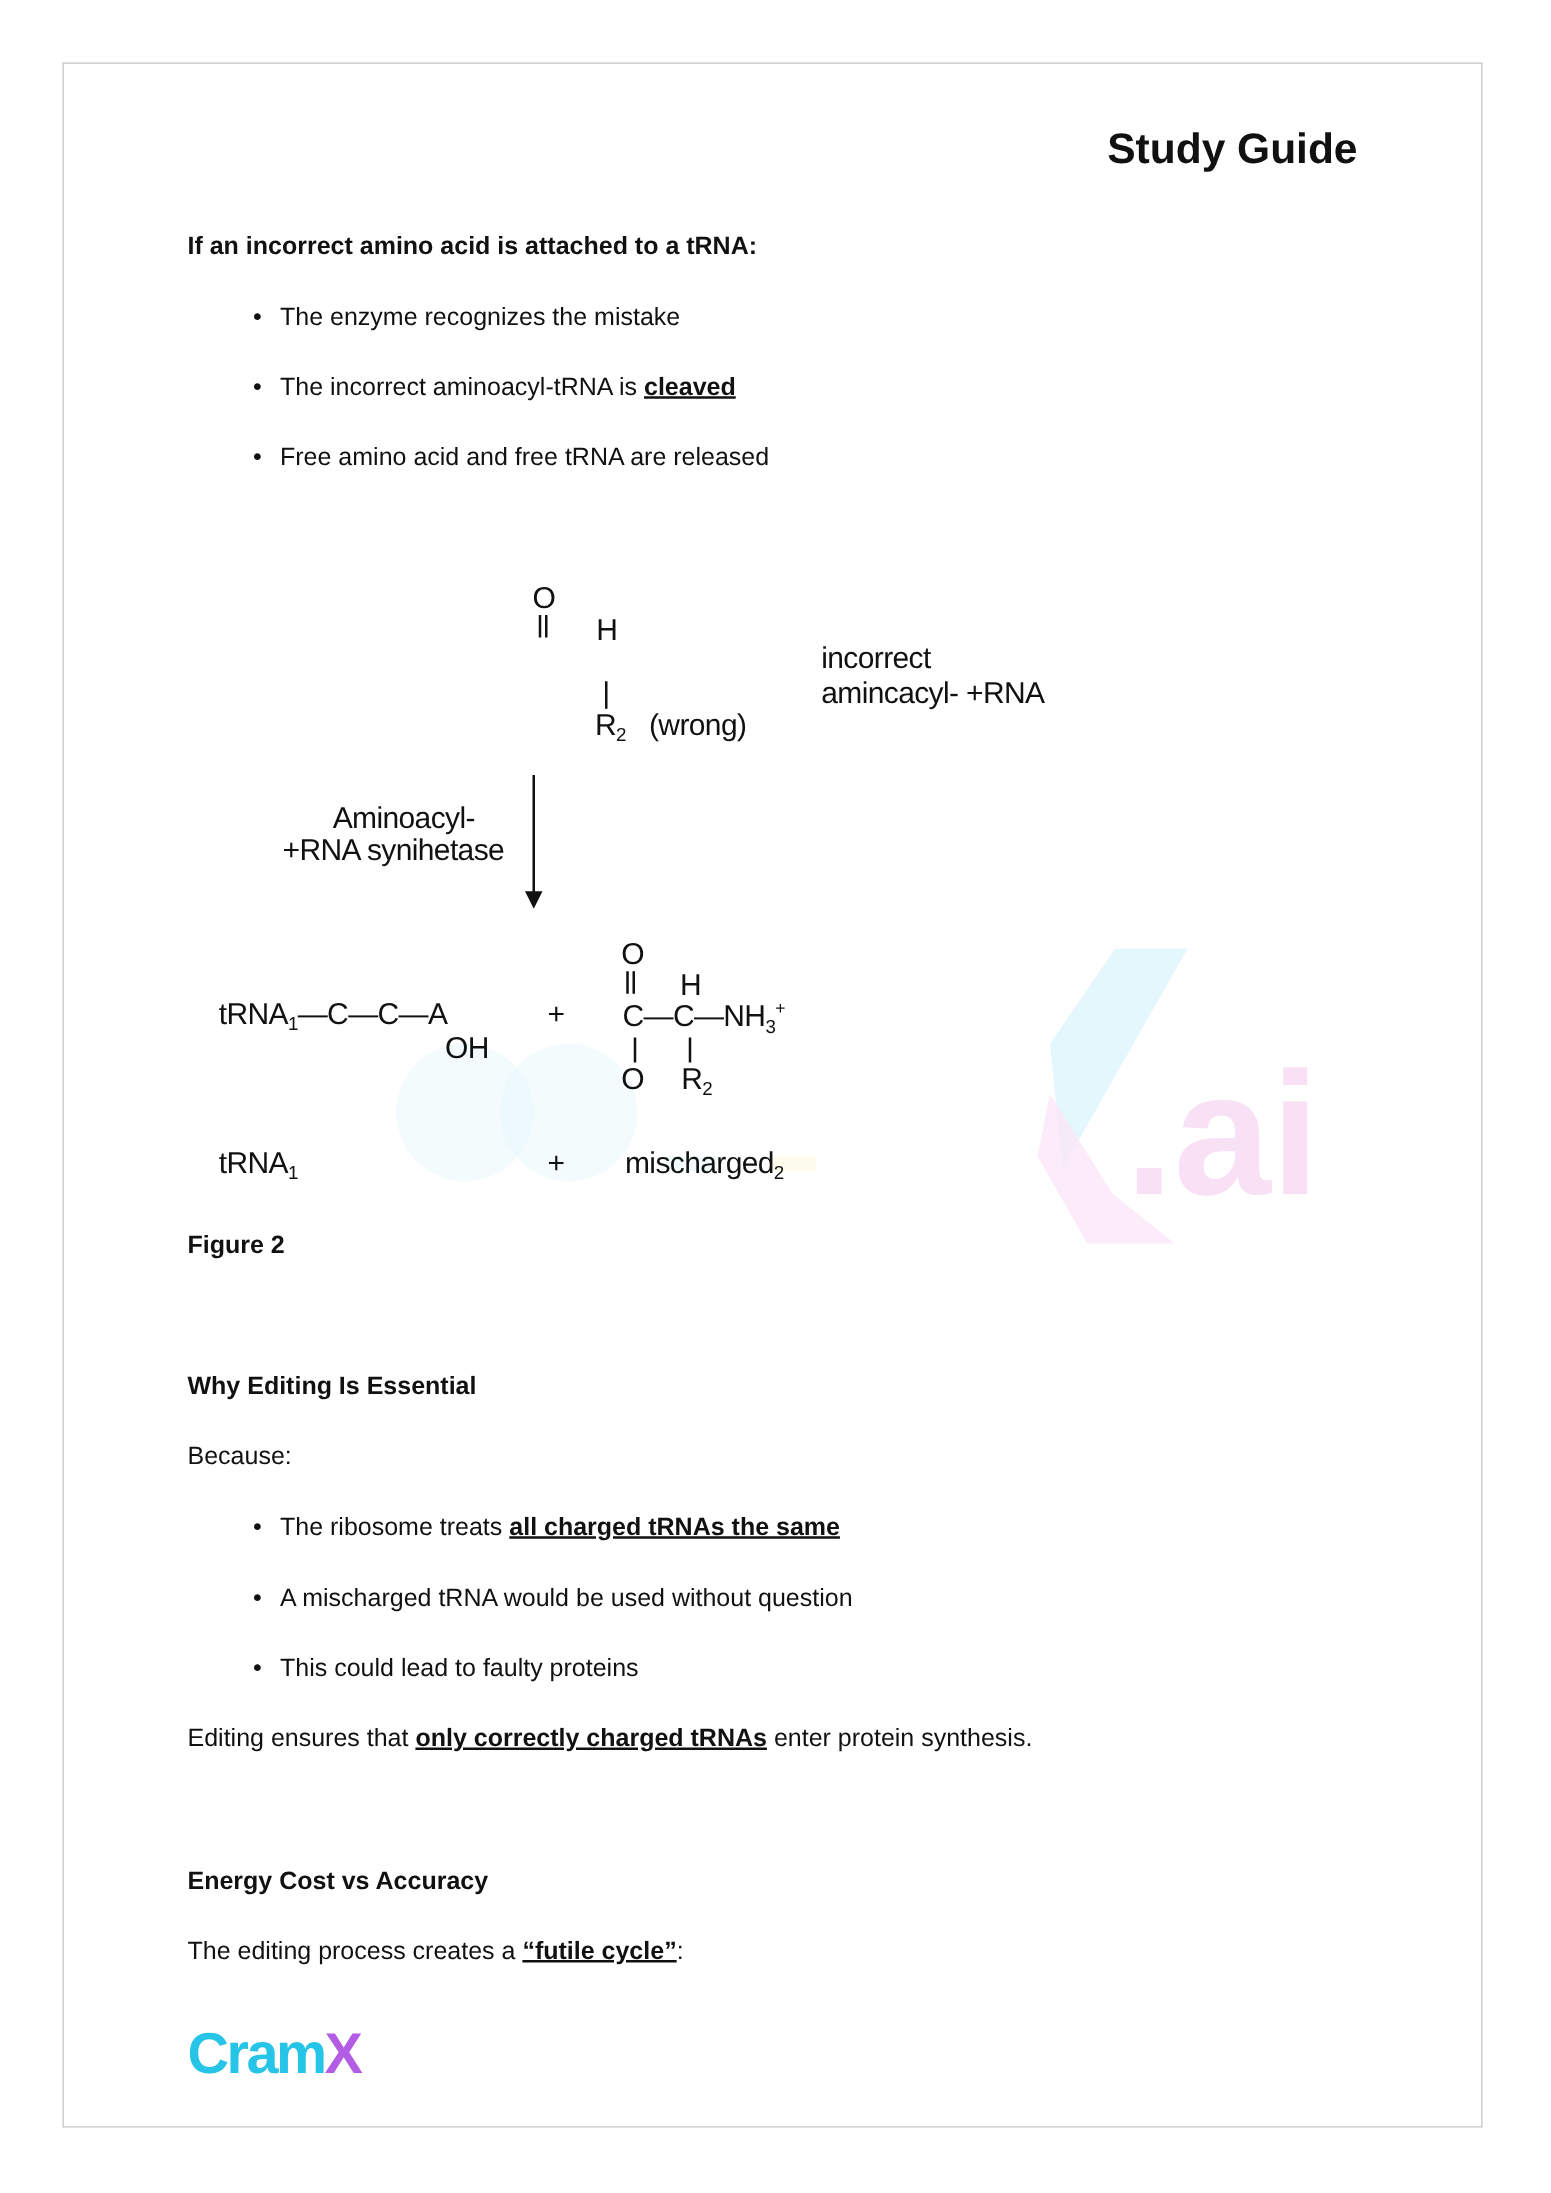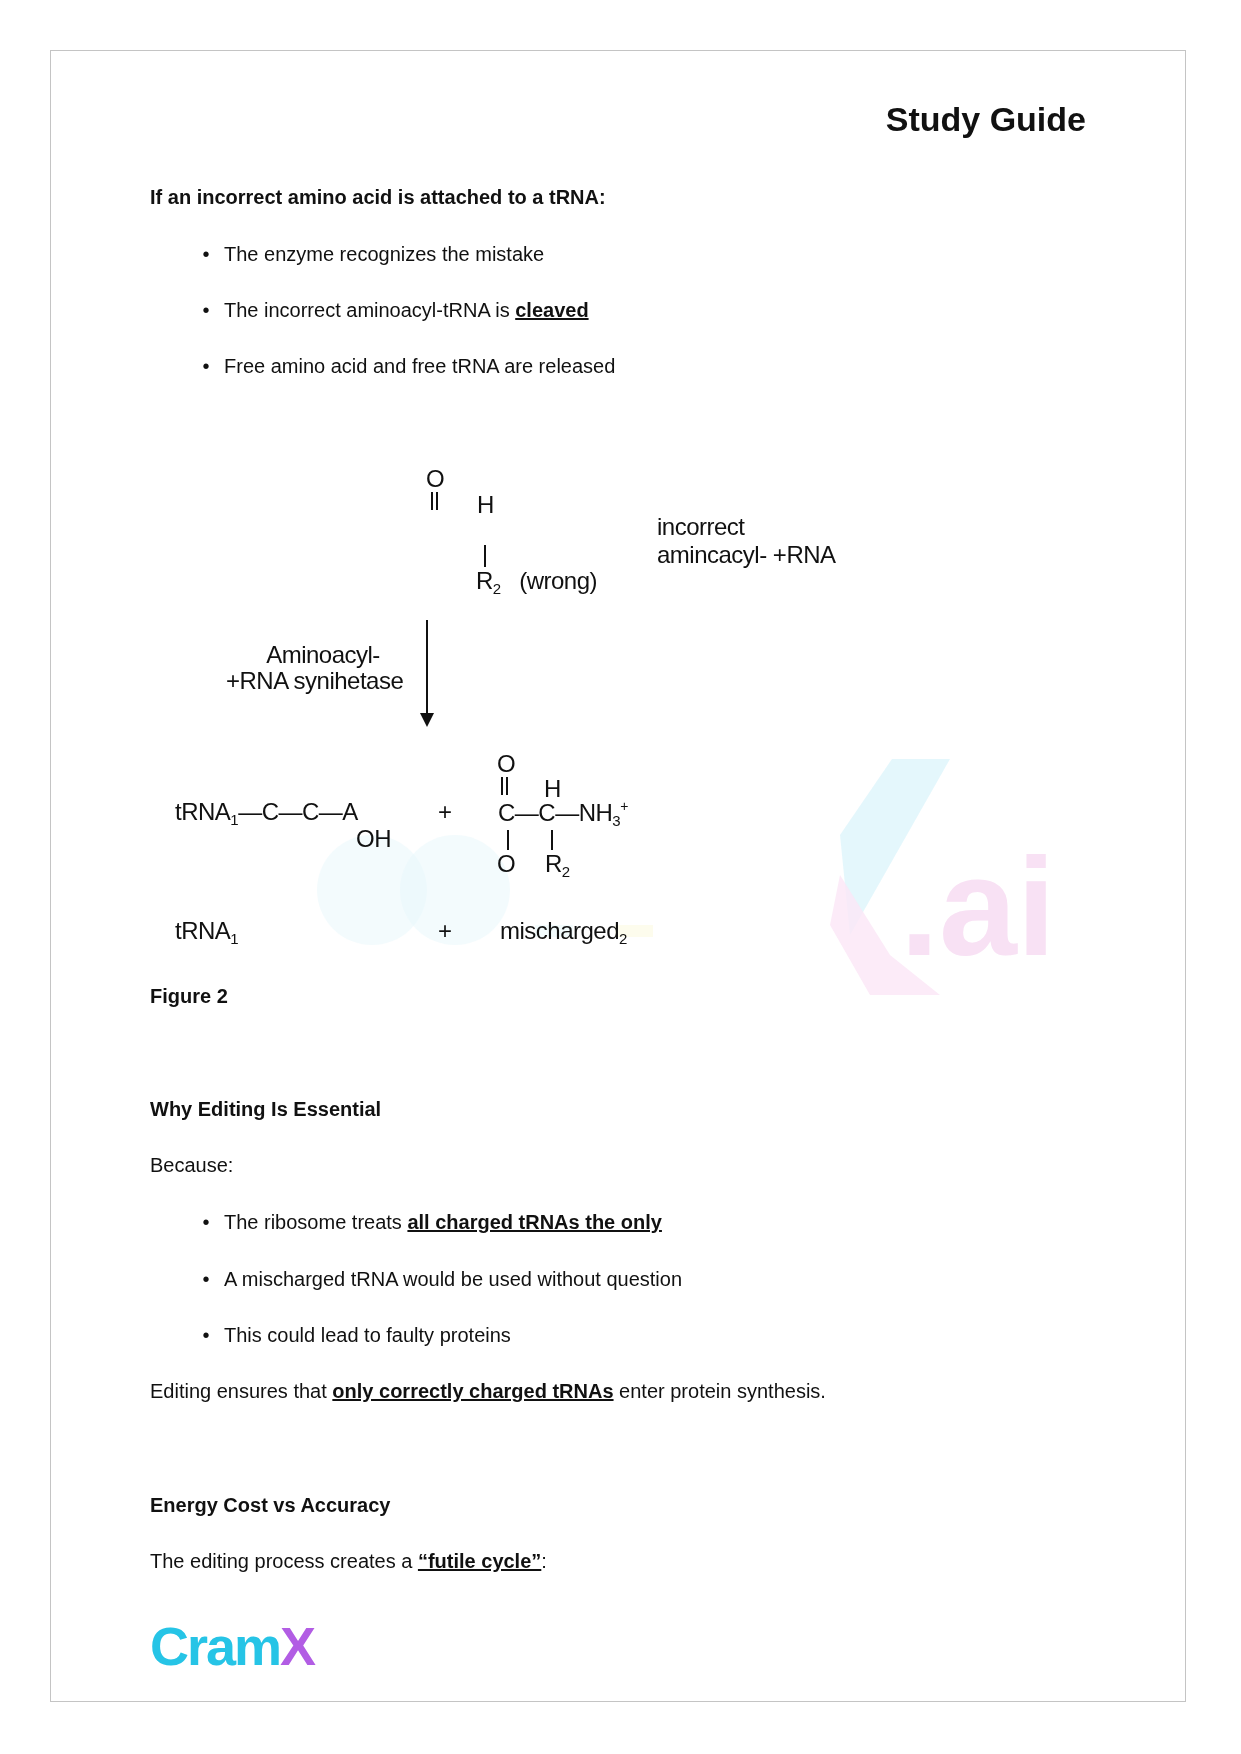--- a/index.html
+++ b/index.html
@@ -13,21 +13,21 @@
   .p { font-size: 20px; left: 150px; }
   .bullet { font-size: 20px; left: 188px; text-align: center; }
   .bullet .dot { display: inline-block; width: 36px; }
   b { font-weight: bold; text-decoration: underline; }
   .fig { position: absolute; left: 150px; top: 455px; width: 900px; height: 520px;
          font-family: "Liberation Sans", sans-serif; font-size: 24px; color: #111; }
   .fig .t { position: absolute; white-space: nowrap; letter-spacing: -0.5px; }
   .fig sub { font-size: 15px; vertical-align: -5px; }
   .fig sup { font-size: 14px; vertical-align: 10px; }
   .wm { position: absolute; pointer-events: none; }
-  .logo { position: absolute; left: 150px; top: 1615px; font-size: 54px; font-weight: bold;
+  .logo { position: absolute; left: 150px; top: 1615px; font-size: 46px; font-weight: bold;
           letter-spacing: -2px; }
   .logo .c1 { color: #26c4e6; }
   .logo .x  { color: #b25de4; }
 </style>
 </head>
 <body>
 
 <div class="page"></div>
 
 <div class="abs title">Study Guide</div>
@@ -103,21 +103,21 @@
     <span>mischarged</span><sub>2</sub>
   </div>
 </div>
 
 <div class="abs h" style="top:985px">Figure 2</div>
 
 <div class="abs h" style="top:1098px">Why Editing Is Essential</div>
 <div class="abs p" style="top:1154px">Because:</div>
 
 <div class="abs bullet" style="top:1211px">
-  <span class="dot">•</span><span>The ribosome treats </span><b>all charged tRNAs the only</b>
+  <span class="dot">•</span><span>The ribosome treats </span><b>all charged tRNAs the same</b>
 </div>
 <div class="abs bullet" style="top:1268px">
   <span class="dot">•</span><span>A mischarged tRNA would be used without question</span>
 </div>
 <div class="abs bullet" style="top:1324px">
   <span class="dot">•</span><span>This could lead to faulty proteins</span>
 </div>
 
 <div class="abs p" style="top:1380px">
   <span>Editing ensures that </span><b>only correctly charged tRNAs</b><span> enter protein synthesis.</span>

